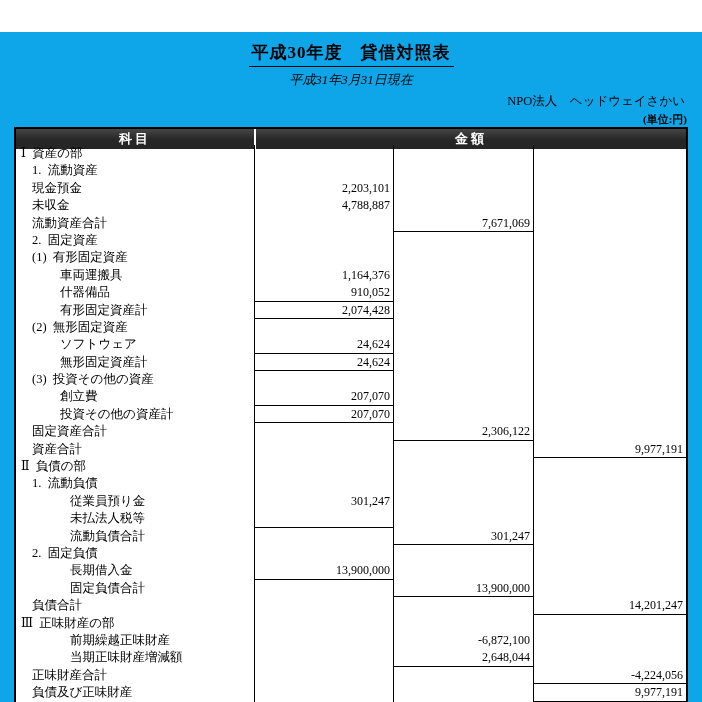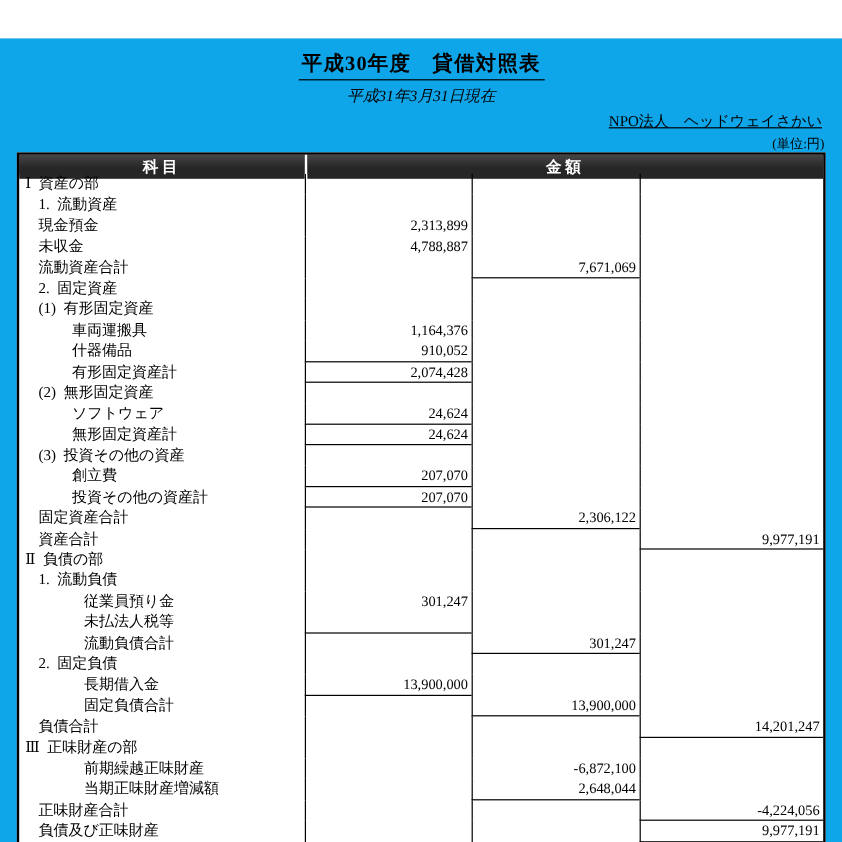--- a/index.html
+++ b/index.html
@@ -9,22 +9,22 @@
     overflow:hidden;
     margin-top:32px;
   }
   .title-wrap{position:absolute;top:9px;left:0;right:0;text-align:center;}
   .title{
     display:inline-block;font-size:17px;font-weight:bold;letter-spacing:1px;
     border-bottom:1.6px solid #000;padding:0 3px 2px 3px;white-space:pre;
   }
   .subtitle{position:absolute;top:39px;left:0;right:0;text-align:center;
     font-size:13px;white-space:pre;font-style:italic;}
-  .org{position:absolute;top:61px;right:17px;font-size:12.5px;white-space:pre;text-decoration:underline;}
-  .unit{position:absolute;top:80px;right:15px;text-align:right;font-size:11px;}
+  .org{position:absolute;top:61px;right:17px;font-size:12.5px;white-space:pre;}
+  .unit{position:absolute;top:80px;right:15px;text-align:right;font-size:11px;font-weight:bold;}
 
   .bs-table{
     position:absolute;top:95px;left:14px;width:674px;
     border:2px solid var(--border,#000);box-sizing:border-box;
     padding-bottom:3px;background:#fff;
   }
   .thead{
     display:grid;grid-template-columns:238px 1fr;height:16px;
     background:var(--header-bg,#2b2b2b);color:var(--header-text,#fff);
   }
@@ -78,21 +78,21 @@
           <div class="cell num"></div>
         </div>
         <div class="trow">
           <div class="cell lbl ind-1">1.  流動資産</div>
           <div class="cell num"></div>
           <div class="cell num"></div>
           <div class="cell num"></div>
         </div>
         <div class="trow">
           <div class="cell lbl ind-2">現金預金</div>
-          <div class="cell num">2,313,899</div>
+          <div class="cell num">2,203,101</div>
           <div class="cell num"></div>
           <div class="cell num"></div>
         </div>
         <div class="trow">
           <div class="cell lbl ind-2">未収金</div>
           <div class="cell num">4,788,887</div>
           <div class="cell num"></div>
           <div class="cell num"></div>
         </div>
         <div class="trow">

